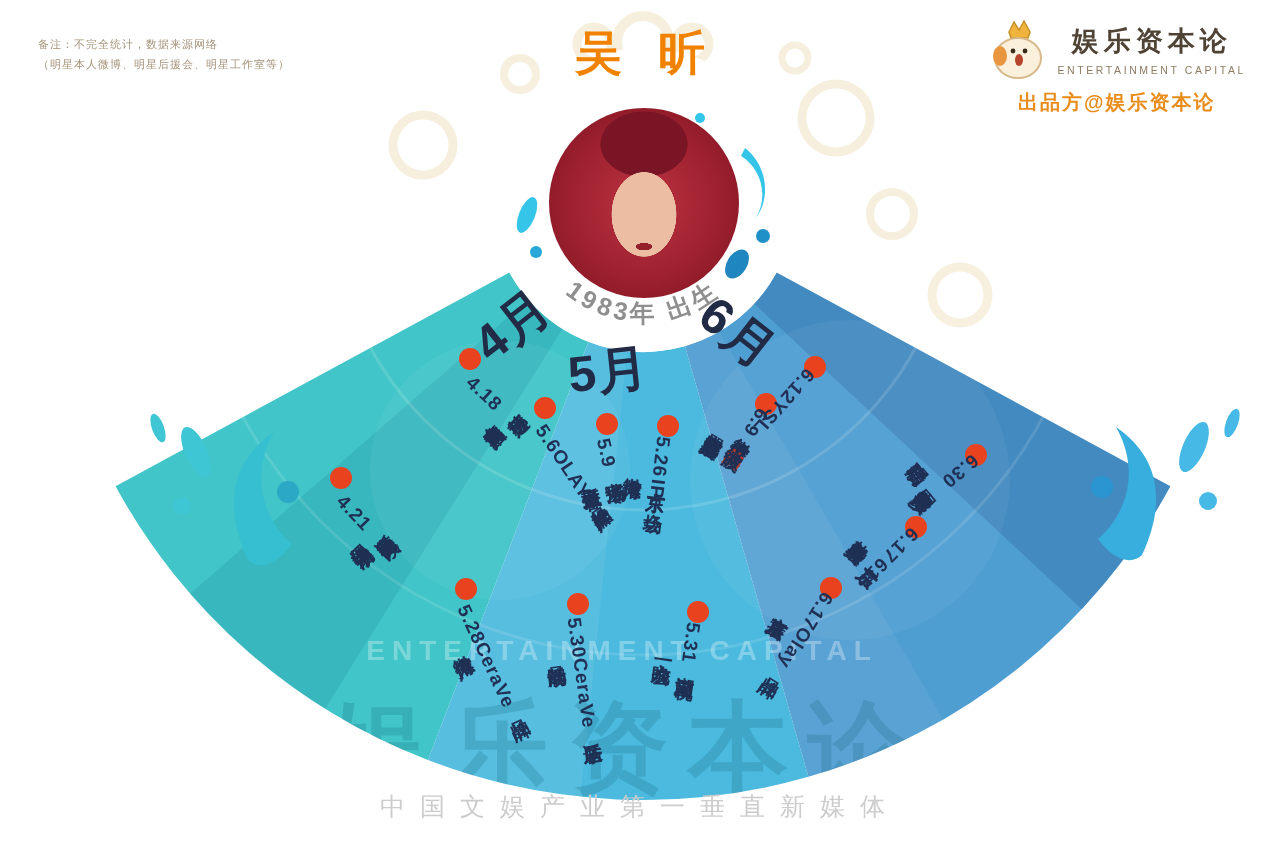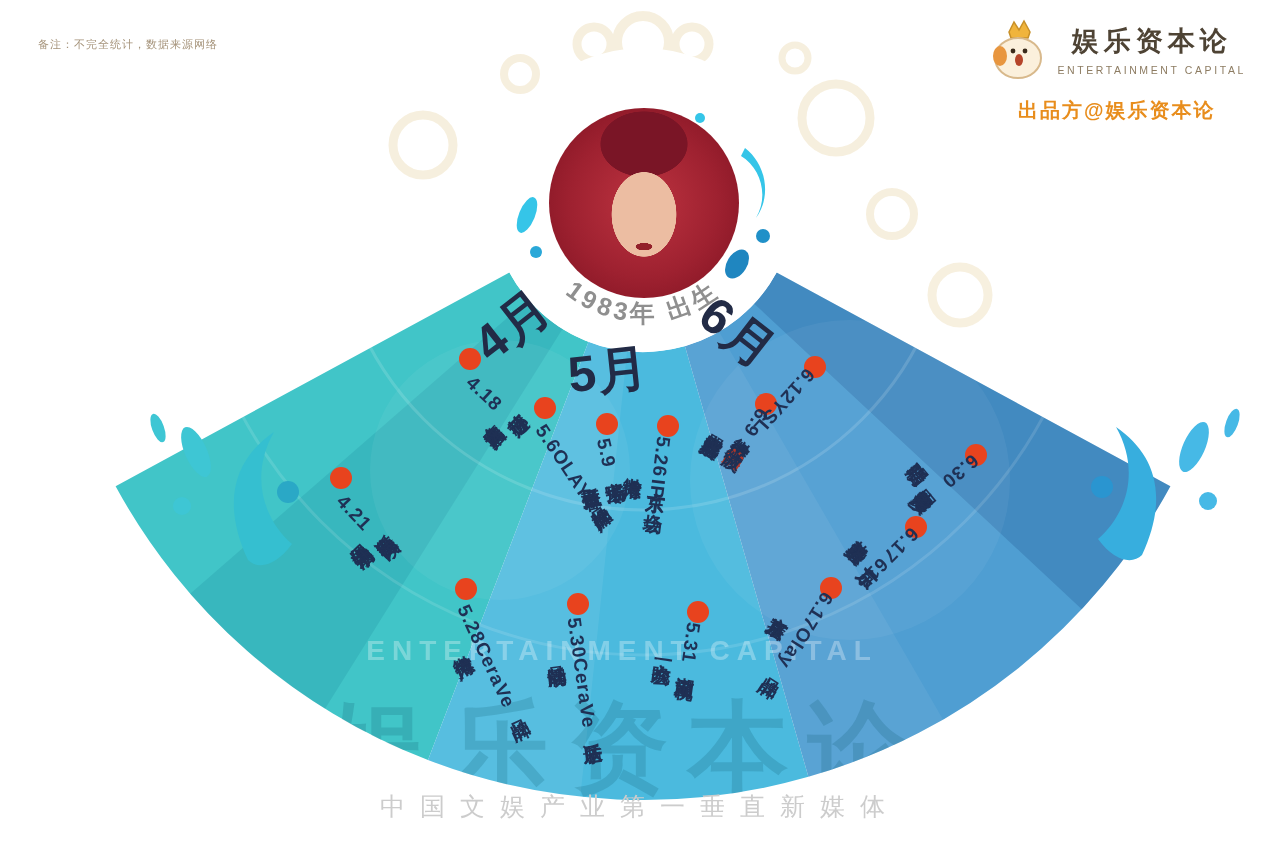--- a/index.html
+++ b/index.html
@@ -11,21 +11,21 @@
         line-height:1.85;letter-spacing:1px;}
   .title{position:absolute;left:0;right:0;top:22px;z-index:5;text-align:center;
          font-size:47px;font-weight:800;color:#f08200;letter-spacing:36px;text-indent:36px;}
 
   .brand{position:absolute;right:34px;top:18px;z-index:5;text-align:center;}
   .brand-row{display:flex;align-items:center;gap:8px;}
   .brand-text{text-align:center;}
   .brand-name{font-size:27px;color:#4e4334;letter-spacing:5px;font-weight:700;
               font-family:"DejaVu Serif",serif;}
   .brand-en{font-size:10.5px;color:#8d7c62;letter-spacing:2.6px;margin-top:5px;}
-  .publisher{margin-top:17px;font-size:20px;font-weight:700;color:#e88d1c;letter-spacing:2px;}
+  .publisher{margin-top:9px;font-size:20px;font-weight:700;color:#e88d1c;letter-spacing:2px;}
 
   .photo{position:absolute;left:549px;top:108px;width:190px;height:190px;border-radius:50%;z-index:3;
     background:
       radial-gradient(ellipse 9px 4px at 50% 73%, #93202a 0 90%, rgba(0,0,0,0) 95%),
       radial-gradient(ellipse 46px 60px at 50% 56%, #ecbda2 0 70%, rgba(0,0,0,0) 71%),
       radial-gradient(ellipse 72px 54px at 50% 19%, #7a1526 0 60%, rgba(0,0,0,0) 61%),
       radial-gradient(circle at 50% 50%, #bd3340 0%, #9e2130 55%, #7c1120 100%);}
 
   .month{position:absolute;z-index:4;font-size:50px;font-weight:800;color:#222b46;letter-spacing:2px;}
   .month-4{left:472px;top:292px;transform:rotate(-38deg);}
@@ -113,22 +113,24 @@
       <path d="M248 555 C 220 495 236 453 274 427 C 250 469 262 513 292 539 C 276 561 258 565 248 555 Z" fill="#37aede"></path>
       <ellipse cx="196" cy="447" rx="11" ry="27" fill="#46b9e6" transform="rotate(-24 196 447)"></ellipse>
       <circle cx="182" cy="501" r="9" fill="#46b9e6"></circle>
       <circle cx="288" cy="487" r="11" fill="#2a95d0"></circle>
       <ellipse cx="158" cy="423" rx="6" ry="15" fill="#46b9e6" transform="rotate(-20 158 423)"></ellipse>
     </g>
   </svg>
 
   <div class="note">
     <div>备注：不完全统计，数据来源网络</div>
-  </div>
-
+    <div>（明星本人微博、明星后援会、明星工作室等）</div>
+  </div>
+
+  <div class="title">吴昕</div>
 
   <div class="brand">
     <div class="brand-row">
       <svg width="62" height="62" viewBox="0 0 62 62">
         <polygon points="22,14 27,4 32,12 37,3 43,14 41,20 24,20" fill="#f0b43c" stroke="#c89028" stroke-width="1.5"></polygon>
         <ellipse cx="31" cy="40" rx="23" ry="20" fill="#fbf0dc" stroke="#d8b98c" stroke-width="2"></ellipse>
         <ellipse cx="13" cy="38" rx="7" ry="10" fill="#e8963f"></ellipse>
         <circle cx="26" cy="33" r="2.4" fill="#3a2a1a"></circle>
         <circle cx="38" cy="33" r="2.4" fill="#3a2a1a"></circle>
         <ellipse cx="32" cy="42" rx="4" ry="6" fill="#b5452a"></ellipse>

